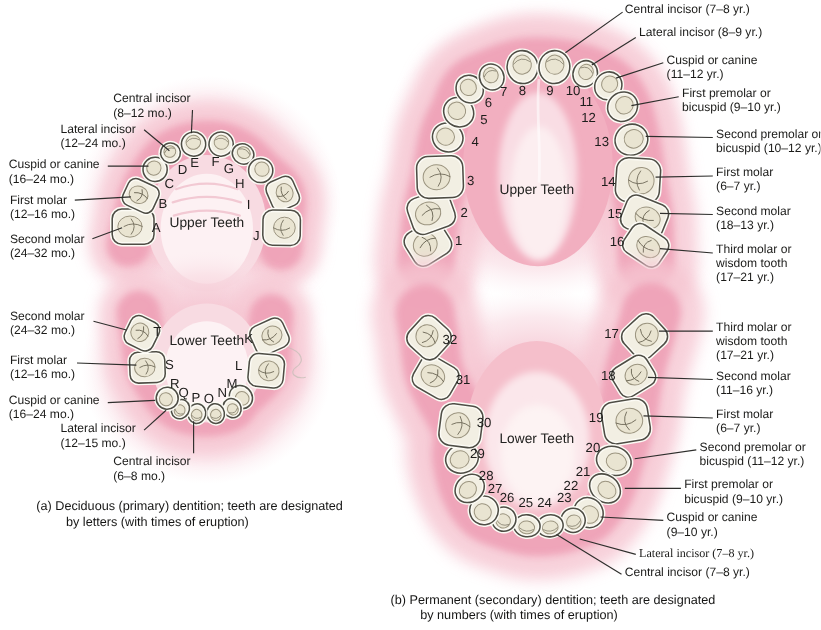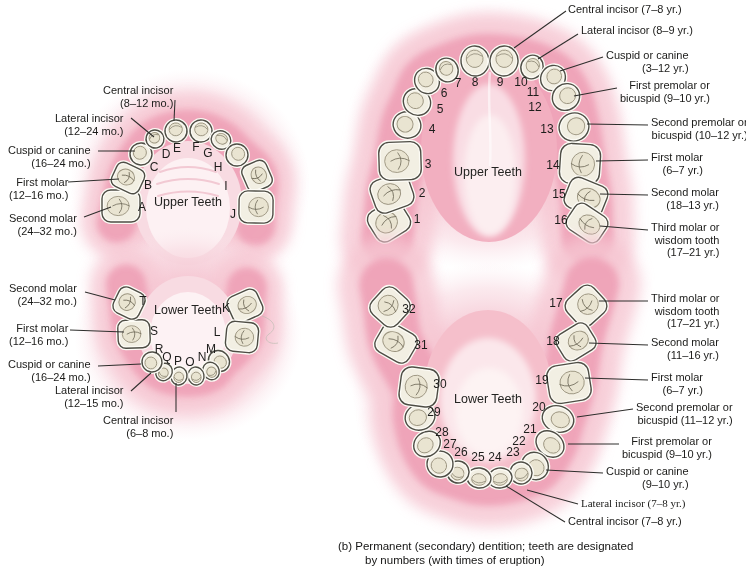--- a/index.html
+++ b/index.html
@@ -1,21 +1,21 @@
 <!DOCTYPE html>
 <html><head>
 <meta charset="utf-8">
 <style>
   html,body{margin:0;padding:0;background:#ffffff;}
   .stage{
     position:relative;width:746px;height:573px;background:#ffffff;overflow:hidden;
     font-family:"Liberation Sans","DejaVu Sans",sans-serif;color:#1b1b19;
   }
   .stage svg{position:absolute;left:0;top:0;}
-  .lbl{position:absolute;font-size:11px;line-height:12.5px;white-space:nowrap;color:#1b1b19;text-align:right;}
+  .lbl{position:absolute;font-size:11px;line-height:12.5px;white-space:nowrap;color:#1b1b19;}
   .caption{position:absolute;font-size:11.5px;line-height:13.5px;white-space:nowrap;color:#151514;}
   .caption .indent{padding-left:27px;}
   text.mark{font-family:"Liberation Sans","DejaVu Sans",sans-serif;font-size:12px;fill:#1d1d1b;}
   text.title{font-family:"Liberation Sans","DejaVu Sans",sans-serif;font-size:12.5px;fill:#232321;}
 </style>
 </head>
 <body>
 
 <div class="stage">
   <svg width="746" height="573" viewBox="0 0 746 573">
@@ -463,21 +463,25 @@
         <line x1="603" y1="473" x2="546" y2="470" stroke="#2e2e2c" stroke-width="1.05"></line>
         <line x1="578" y1="504" x2="527" y2="490" stroke="#2e2e2c" stroke-width="1.05"></line>
         <line x1="565" y1="522" x2="506" y2="486" stroke="#2e2e2c" stroke-width="1.05"></line>
       </g>
     <text class="title" x="188" y="206" text-anchor="middle">Upper Teeth</text>
     <text class="title" x="188" y="314" text-anchor="middle">Lower Teeth</text>
     <text class="title" x="488" y="176" text-anchor="middle">Upper Teeth</text>
     <text class="title" x="488" y="403" text-anchor="middle">Lower Teeth</text>
   </svg>
 
-  <div class="caption" style="left:338px;top:540px">
+  <div class="caption" style="left:33px;top:455px">
+    <div>(a) Deciduous (primary) dentition; teeth are designated</div>
+    <div class="indent">by letters (with times of eruption)</div>
+  </div>
+  <div class="caption" style="left:355px;top:540px">
     <div>(b) Permanent (secondary) dentition; teeth are designated</div>
     <div class="indent">by numbers (with times of eruption)</div>
   </div>
 <div class="lbl" style="left: 103px; top: 84px;">
       <div>Central incisor</div>
       <div>(8–12 mo.)</div>
     </div>
     <div class="lbl" style="left: 55px; top: 112px;">
       <div>Lateral incisor</div>
       <div>(12–24 mo.)</div>
@@ -515,21 +519,21 @@
       <div>(6–8 mo.)</div>
     </div>
     <div class="lbl" style="left: 568px; top: 3px;">
       <div>Central incisor (7–8 yr.)</div>
     </div>
     <div class="lbl" style="left: 581px; top: 24px;">
       <div>Lateral incisor (8–9 yr.)</div>
     </div>
     <div class="lbl" style="left: 606px; top: 49px;">
       <div>Cuspid or canine</div>
-      <div>(3–12 yr.)</div>
+      <div>(11–12 yr.)</div>
     </div>
     <div class="lbl" style="left: 620px; top: 79px;">
       <div>First premolar or</div>
       <div>bicuspid (9–10 yr.)</div>
     </div>
     <div class="lbl" style="left: 651px; top: 116px;">
       <div>Second premolar or</div>
       <div>bicuspid (10–12 yr.)</div>
     </div>
     <div class="lbl" style="left: 651px; top: 151px;">

